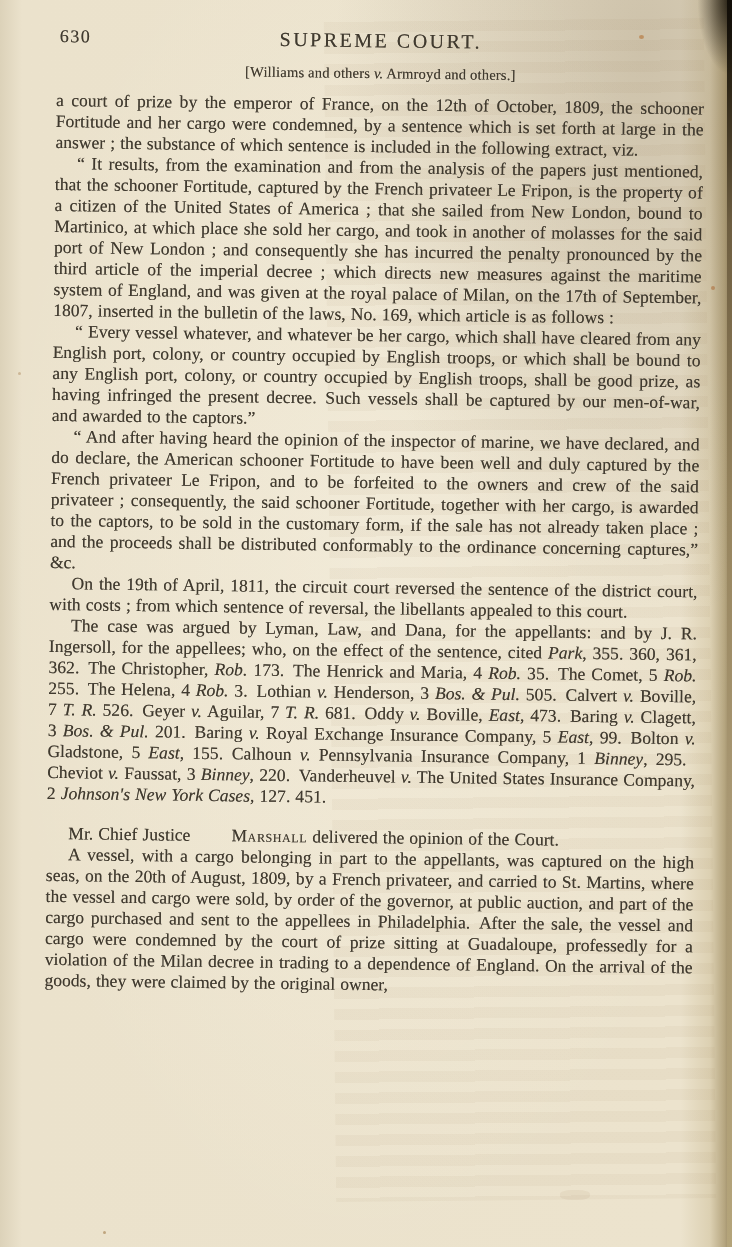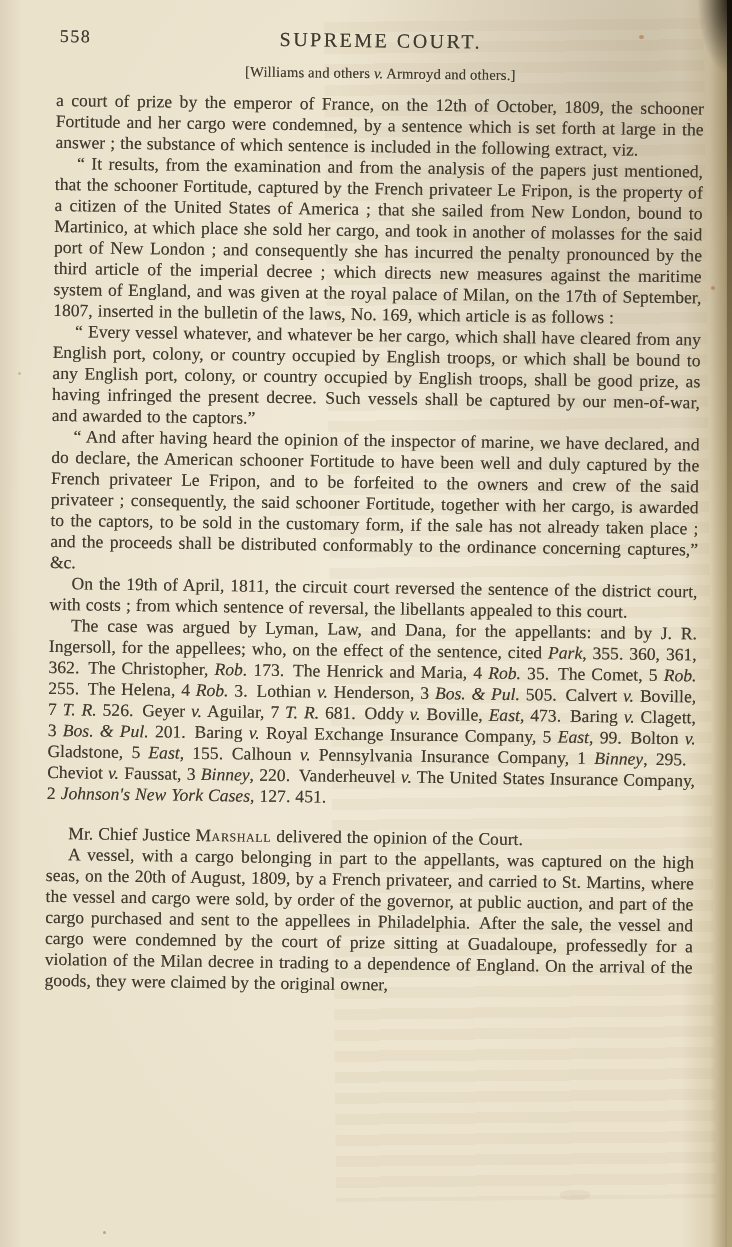--- a/index.html
+++ b/index.html
@@ -37,30 +37,30 @@
   .running-head{text-align:center;font-size:20px;letter-spacing:2.5px;}
   .case-caption{margin-top:13px;text-align:center;font-size:14.5px;line-height:17px;letter-spacing:0.2px;}
   .body-text{margin-top:12px;}
   .body-text p{
     margin:0;font-size:17.5px;line-height:21px;text-align:justify;
     letter-spacing:0.05px;word-spacing:0.6px;
   }
   .body-text p.ind{text-indent:22px;}
   .body-text p.gap{margin-top:19px;}
   .i{font-style:italic;}
-  .sc{font-variant:small-caps;letter-spacing:0.6px;}
+  .sc{font-variant:small-caps;letter-spacing:0.6px;margin-left:36px;}
 </style>
 </head>
 <body>
 
 <div class="showthrough"></div>
 
 <div class="content">
   <div class="header-row">
-    <span class="page-number">558</span>
+    <span class="page-number">630</span>
     <div class="running-head">SUPREME COURT.</div>
   </div>
   <div class="case-caption"><span>[Williams and others </span><span class="i">v.</span><span> Armroyd and others.]</span></div>
   <div class="body-text">
       <p class="noind"><span>a court of prize by the emperor of France, on the 12th of October, 1809, the schooner Fortitude and her cargo were condemned, by a sentence which is set forth at large in the answer ; the substance of which sentence is included in the following extract, viz.</span></p>
       <p class="ind"><span>“ It results, from the examination and from the analysis of the papers just mentioned, that the schooner Fortitude, captured by the French privateer Le Fripon, is the property of a citizen of the United States of America ; that she sailed from New London, bound to Martinico, at which place she sold her cargo, and took in another of molasses for the said port of New London ; and consequently she has incurred the penalty pronounced by the third article of the imperial decree ; which directs new measures against the maritime system of England, and was given at the royal palace of Milan, on the 17th of September, 1807, inserted in the bulletin of the laws, No. 169, which article is as follows :</span></p>
       <p class="ind"><span>“ Every vessel whatever, and whatever be her cargo, which shall have cleared from any English port, colony, or country occupied by English troops, or which shall be bound to any English port, colony, or country occupied by English troops, shall be good prize, as having infringed the present decree. Such vessels shall be captured by our men-of-war, and awarded to the captors.”</span></p>
       <p class="ind"><span>“ And after having heard the opinion of the inspector of marine, we have declared, and do declare, the American schooner Fortitude to have been well and duly captured by the French privateer Le Fripon, and to be forfeited to the owners and crew of the said privateer ; consequently, the said schooner Fortitude, together with her cargo, is awarded to the captors, to be sold in the customary form, if the sale has not already taken place ; and the proceeds shall be distributed conformably to the ordinance concerning captures,” &amp;c.</span></p>
       <p class="ind"><span>On the 19th of April, 1811, the circuit court reversed the sentence of the district court, with costs ; from which sentence of reversal, the libellants appealed to this court.</span></p>
       <p class="ind"><span>The case was argued by Lyman, Law, and Dana, for the appellants: and by J. R. Ingersoll, for the appellees; who, on the effect of the sentence, cited </span><span class="i">Park</span><span>, 355. 360, 361, 362. The Christopher, </span><span class="i">Rob.</span><span> 173. The Henrick and Maria, 4 </span><span class="i">Rob.</span><span> 35. The Comet, 5 </span><span class="i">Rob.</span><span> 255. The Helena, 4 </span><span class="i">Rob.</span><span> 3. Lothian </span><span class="i">v.</span><span> Henderson, 3 </span><span class="i">Bos. &amp; Pul.</span><span> 505. Calvert </span><span class="i">v.</span><span> Boville, 7 </span><span class="i">T. R.</span><span> 526. Geyer </span><span class="i">v.</span><span> Aguilar, 7 </span><span class="i">T. R.</span><span> 681. Oddy </span><span class="i">v.</span><span> Boville, </span><span class="i">East</span><span>, 473. Baring </span><span class="i">v.</span><span> Clagett, 3 </span><span class="i">Bos. &amp; Pul.</span><span> 201. Baring </span><span class="i">v.</span><span> Royal Exchange Insurance Company, 5 </span><span class="i">East</span><span>, 99. Bolton </span><span class="i">v.</span><span> Gladstone, 5 </span><span class="i">East</span><span>, 155. Calhoun </span><span class="i">v.</span><span> Pennsylvania Insurance Company, 1 </span><span class="i">Binney</span><span>, 295. Cheviot </span><span class="i">v.</span><span> Faussat, 3 </span><span class="i">Binney</span><span>, 220. Vanderheuvel </span><span class="i">v.</span><span> The United States Insurance Company, 2 </span><span class="i">Johnson's New York Cases</span><span>, 127. 451.</span></p>

